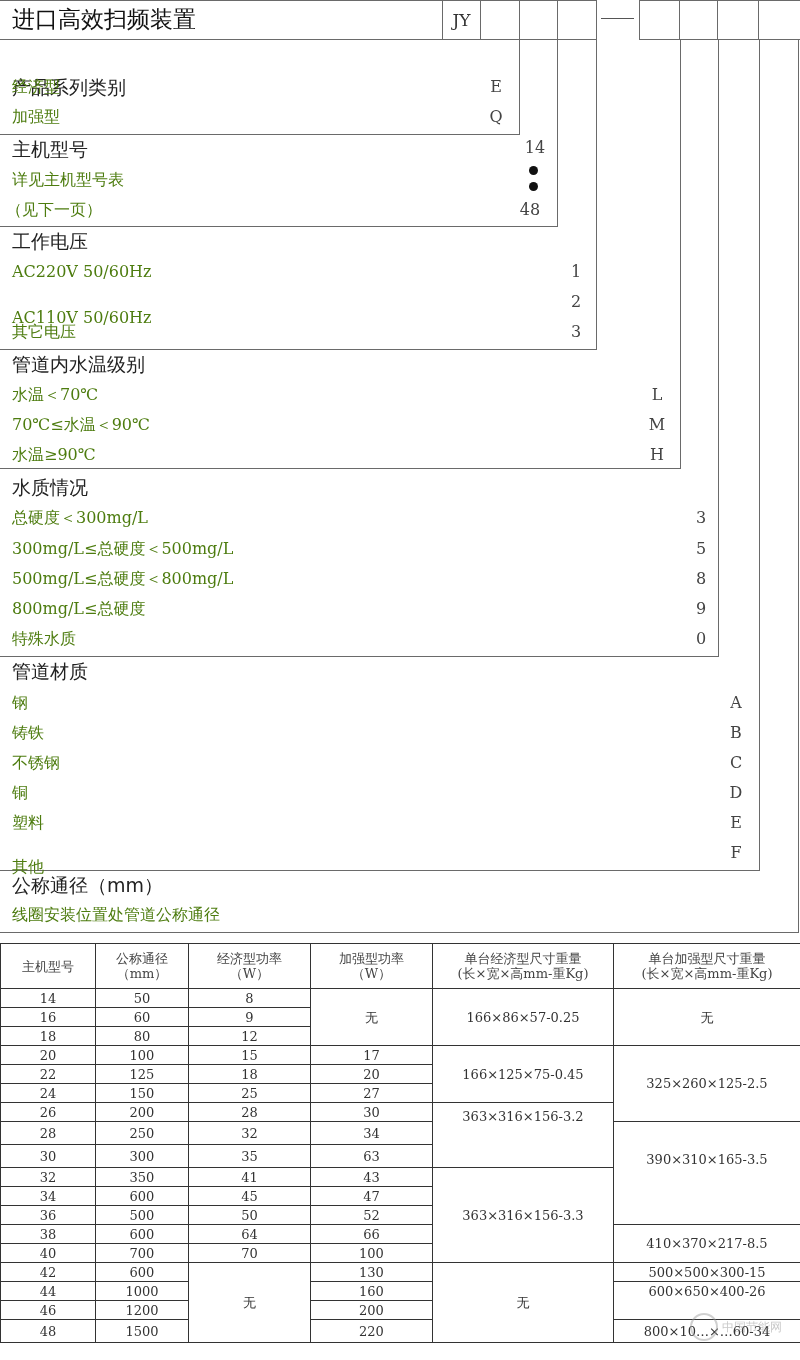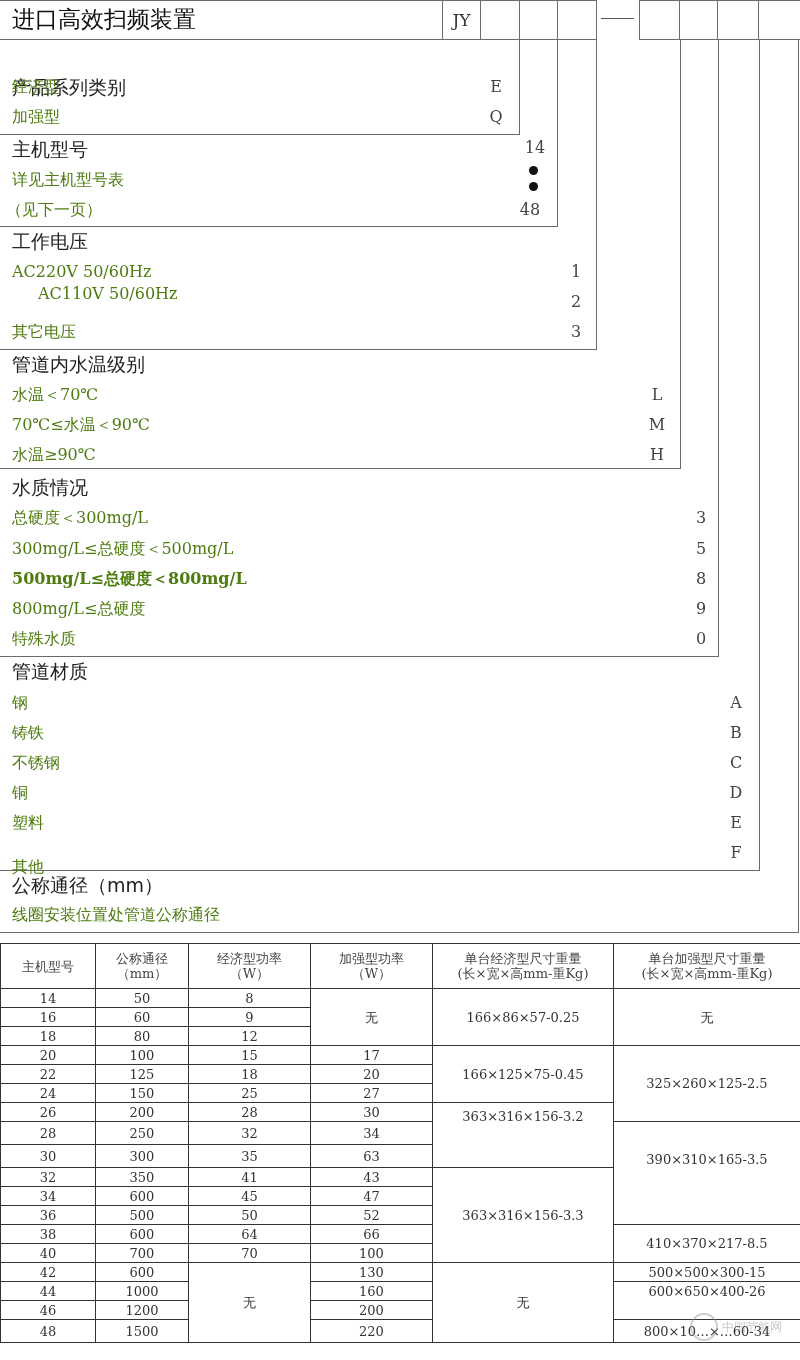--- a/index.html
+++ b/index.html
@@ -60,39 +60,39 @@
 <div class="code" style="left:523px;top:138px;width:24px;">14</div>
 <div class="opt" style="top:170px;">详见主机型号表</div>
 <div class="dot" style="left:529px;top:166px;"></div>
 <div class="dot" style="left:529px;top:182px;"></div>
 <div class="opt" style="top:200px;left:6px;">（见下一页）</div>
 <div class="code" style="left:518px;top:200px;width:24px;">48</div>
 
 <div class="sec-head" style="top:229px;">工作电压</div>
 <div class="opt" style="top:262px;">AC220V 50/60Hz</div>
 <div class="code" style="left:566px;top:262px;">1</div>
-<div class="opt" style="top:284px;margin-left:26px;">AC110V 50/60Hz</div>
+<div class="opt" style="top:308px;">AC110V 50/60Hz</div>
 <div class="code" style="left:566px;top:292px;">2</div>
 <div class="opt" style="top:322px;">其它电压</div>
 <div class="code" style="left:566px;top:322px;">3</div>
 
 <div class="sec-head" style="top:352px;">管道内水温级别</div>
 <div class="opt" style="top:385px;">水温＜70℃</div>
 <div class="code" style="left:647px;top:385px;">L</div>
 <div class="opt" style="top:415px;">70℃≤水温＜90℃</div>
 <div class="code" style="left:647px;top:415px;">M</div>
 <div class="opt" style="top:445px;text-align:center;">水温≥90℃</div>
 <div class="code" style="left:647px;top:445px;">H</div>
 
 <div class="sec-head" style="top:475px;">水质情况</div>
 <div class="opt" style="top:508px;">总硬度＜300mg/L</div>
 <div class="code" style="left:691px;top:508px;">3</div>
 <div class="opt" style="top:539px;">300mg/L≤总硬度＜500mg/L</div>
 <div class="code" style="left:691px;top:539px;">5</div>
-<div class="opt" style="top:569px;font-weight:bold;">500mg/L≤总硬度＜800mg/L</div>
+<div class="opt" style="top:569px;">500mg/L≤总硬度＜800mg/L</div>
 <div class="code" style="left:691px;top:569px;">8</div>
 <div class="opt" style="top:599px;">800mg/L≤总硬度</div>
 <div class="code" style="left:691px;top:599px;">9</div>
 <div class="opt" style="top:629px;">特殊水质</div>
 <div class="code" style="left:691px;top:629px;">0</div>
 
 <div class="sec-head" style="top:659px;text-align:right;">管道材质</div>
 <div class="opt" style="top:693px;">钢</div>
 <div class="code" style="left:726px;top:693px;">A</div>
 <div class="opt" style="top:723px;">铸铁</div>

